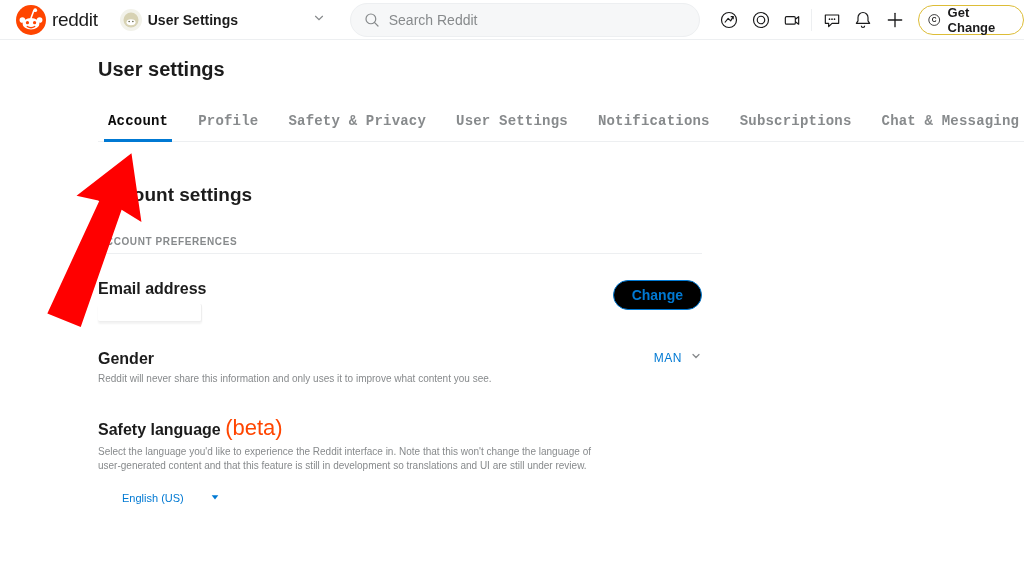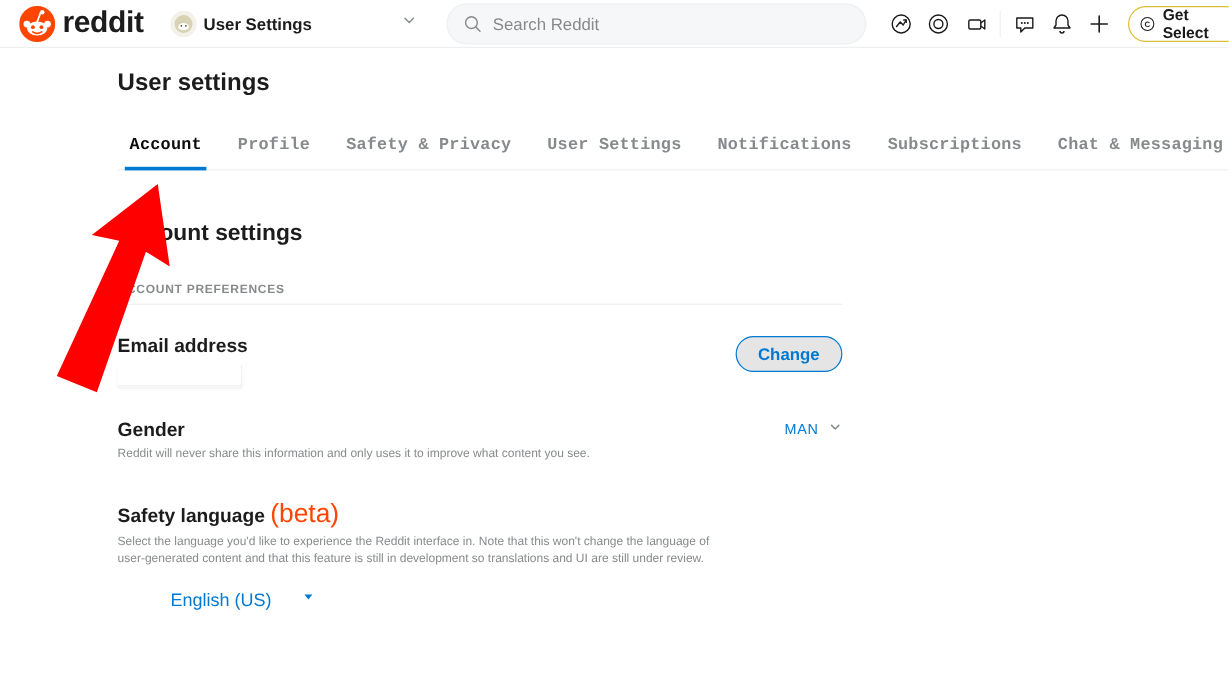--- a/index.html
+++ b/index.html
@@ -7,21 +7,21 @@
   
   .header {
     height: 40px;
     display: flex;
     align-items: center;
     padding: 0 12px 0 16px;
     border-bottom: 1px solid #edeff1;
     gap: 8px;
   }
   .logo-wrap { display: flex; align-items: center; gap: 6px; }
-  .logo-wordmark { font-weight: 700; font-size: 25px; color: #1c1c1c; letter-spacing: -0.3px; }
+  .logo-wordmark { font-weight: 400; font-size: 19px; color: #1c1c1c; letter-spacing: -0.3px; }
   .nav-dropdown {
     margin-left: 8px;
     display: flex; align-items: center; gap: 6px;
     height: 32px; padding: 0 8px 0 6px;
     min-width: 220px;
     position: relative;
   }
   .nav-dropdown .avatar-small {
     width: 22px; height: 22px; border-radius: 50%;
     background: #f2f2ea;
@@ -95,32 +95,32 @@
   .row-title { font-size: 16px; font-weight: 600; color: #1c1c1c; }
   .row-desc { font-size: 10px; color: #878a8c; line-height: 1.45; margin-top: 4px; }
   .redact-box {
     margin-top: 6px; width: 104px; height: 18px;
     border: 1px solid #eee; border-top: none; border-left: none;
     box-shadow: 0 2px 2px rgba(0,0,0,0.05);
     border-radius: 2px;
   }
   .btn-pill {
     border: 1px solid #0079d3; color: #0079d3; font-weight: 700; font-size: 14px;
-    padding: 6px 18px; border-radius: 18px; background: #e5e5e5;
+    padding: 6px 18px; border-radius: 18px; background: #000000;
   }
   .link-select {
     display: inline-flex; align-items: center; gap: 8px;
     color: #0079d3; font-weight: 400; font-size: 12px; letter-spacing: 0.5px;
     text-transform: uppercase;
   }
   .link-select .chev2 { color: #878a8c; }
   .lang-select {
-    margin-top: 18px; margin-left: 44px;
+    margin-top: 18px; margin-left: 24px;
     display: inline-flex; align-items: flex-start; gap: 26px;
-    color: #0079d3; font-size: 15px;
+    color: #0079d3; font-size: 11px;
   }
   .beta { color: #ff4500; font-weight: 500; font-size: 22px; }
   
   .arrow-annot { position: absolute; left: 34px; top: 88px; width: 120px; height: 200px; pointer-events: none; }
 </style>
 </head>
 <body>
 
 <div class="header">
   <div class="logo-wrap">
@@ -203,21 +203,21 @@
       <svg width="20" height="20" viewBox="0 0 24 24">
           <line x1="12" y1="4" x2="12" y2="20" stroke="#1a1a1b" stroke-width="1.6" stroke-linecap="round"></line>
           <line x1="4" y1="12" x2="20" y2="12" stroke="#1a1a1b" stroke-width="1.6" stroke-linecap="round"></line>
         </svg>
     </span>
     <span class="coins-btn">
       <svg width="16" height="16" viewBox="0 0 24 24">
           <circle cx="12" cy="12" r="9" stroke="#1a1a1b" stroke-width="1.4" fill="none"></circle>
           <text x="12" y="16" font-size="11" text-anchor="middle" font-weight="700" fill="#1a1a1b">C</text>
         </svg>
-      <span>Get Select</span>
+      <span>Get Change</span>
     </span>
   </div>
 </div>
 
 <div class="page">
   <h1>User settings</h1>
 
   <div class="tabs">
     <span class="tab active">Account</span>
     <span class="tab">Profile</span>

